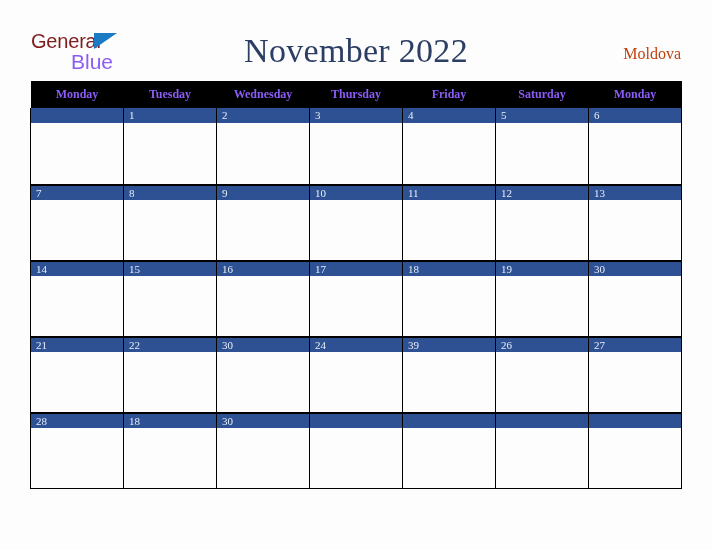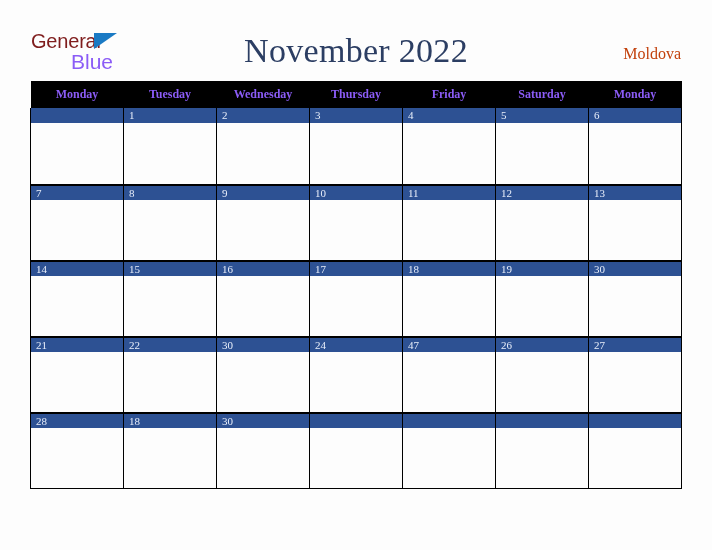--- a/index.html
+++ b/index.html
@@ -325,21 +325,21 @@
             </div>
           </td>
         <td>
             <div class="daycell">
               <div class="daynum-band">24</div>
               <div class="daybody"></div>
             </div>
           </td>
         <td>
             <div class="daycell">
-              <div class="daynum-band">47</div>
+              <div class="daynum-band">39</div>
               <div class="daybody"></div>
             </div>
           </td>
         <td>
             <div class="daycell">
               <div class="daynum-band">26</div>
               <div class="daybody"></div>
             </div>
           </td>
         <td>

